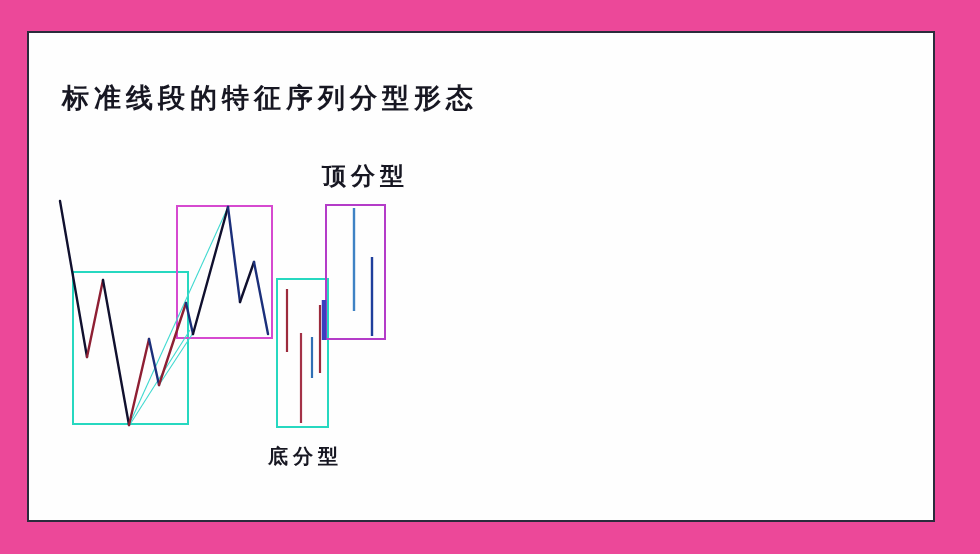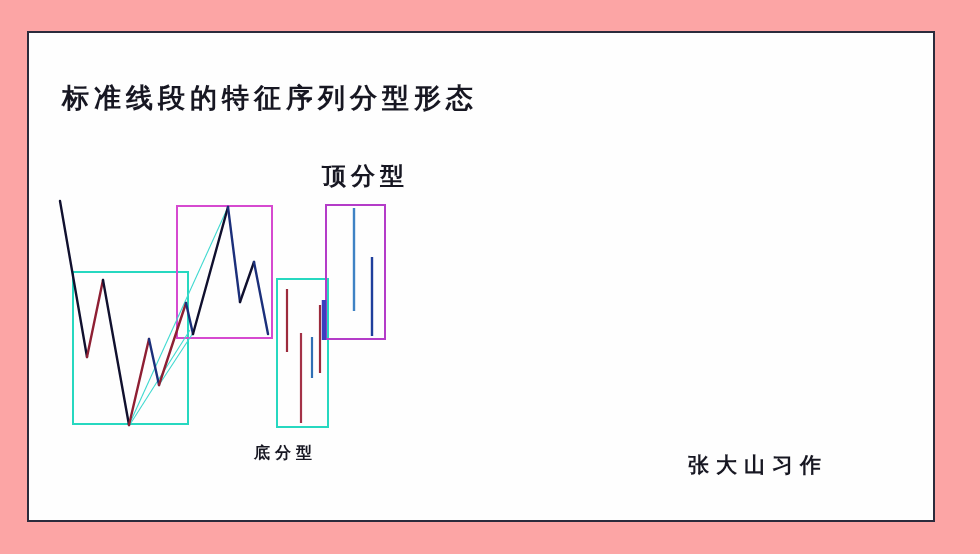--- a/index.html
+++ b/index.html
@@ -7,21 +7,21 @@
     padding: 0;
     background: #ffffff;
   }
   body {
     font-family: "Liberation Serif", "DejaVu Serif", serif;
   }
   #canvas {
     position: relative;
     width: 980px;
     height: 554px;
-    background: #fca5a5;
+    background: #ec4899;
     overflow: hidden;
   }
   #frame {
     position: absolute;
     left: 27px;
     top: 31px;
     width: 908px;
     height: 491px;
     border: 2px solid #2b2b3c;
     background: #fefefe;
@@ -39,23 +39,23 @@
     left: 62px;
     top: 80px;
     font-size: 27px;
   }
   #label-top {
     left: 322px;
     top: 160px;
     font-size: 24px;
   }
   #label-bottom {
-    left: 254px;
+    left: 268px;
     top: 443px;
-    font-size: 16px;
+    font-size: 20px;
   }
   #signature {
     left: 688px;
     top: 451px;
     font-size: 21px;
     letter-spacing: 7px;
   }
   #plot {
     position: absolute;
     left: 0;
@@ -107,15 +107,14 @@
         <line x1="372" y1="257" x2="372" y2="336" stroke="#1f3f9c" stroke-width="2.4"></line>
       </g>
   </svg>
 
   <div class="cn-text" id="title">标准线段的特征序列分型形态</div>
 
   <div class="cn-text" id="label-top">顶分型</div>
 
   <div class="cn-text" id="label-bottom">底分型</div>
 
-  <div class="cn-text" id="signature">张大山习作</div>
 
 </div>
 
 </body></html>

